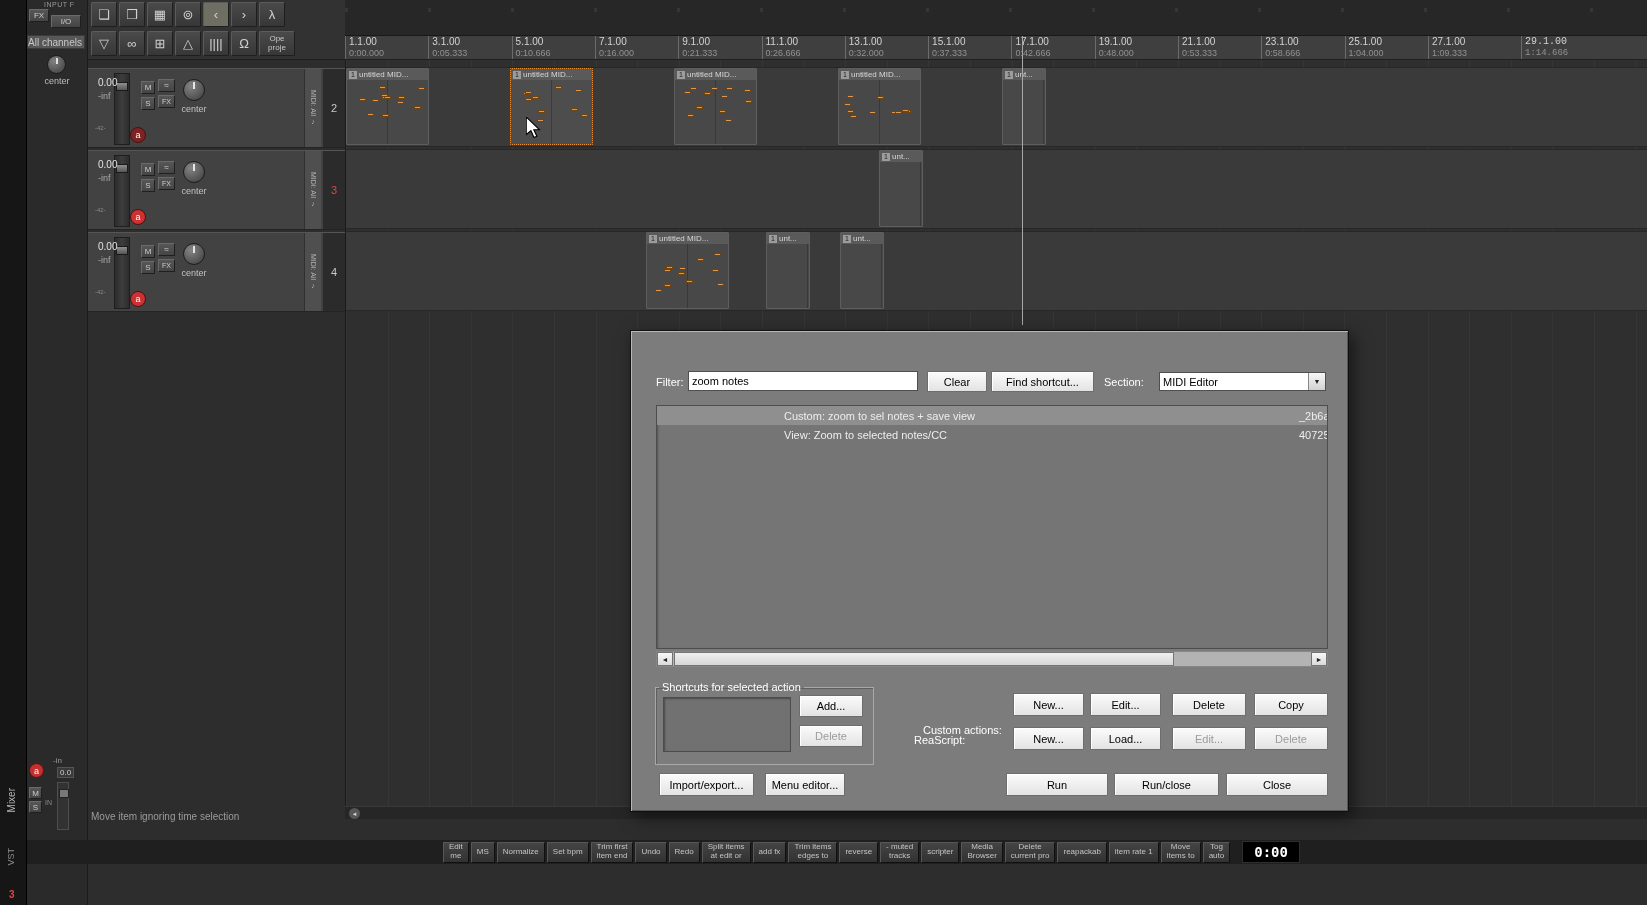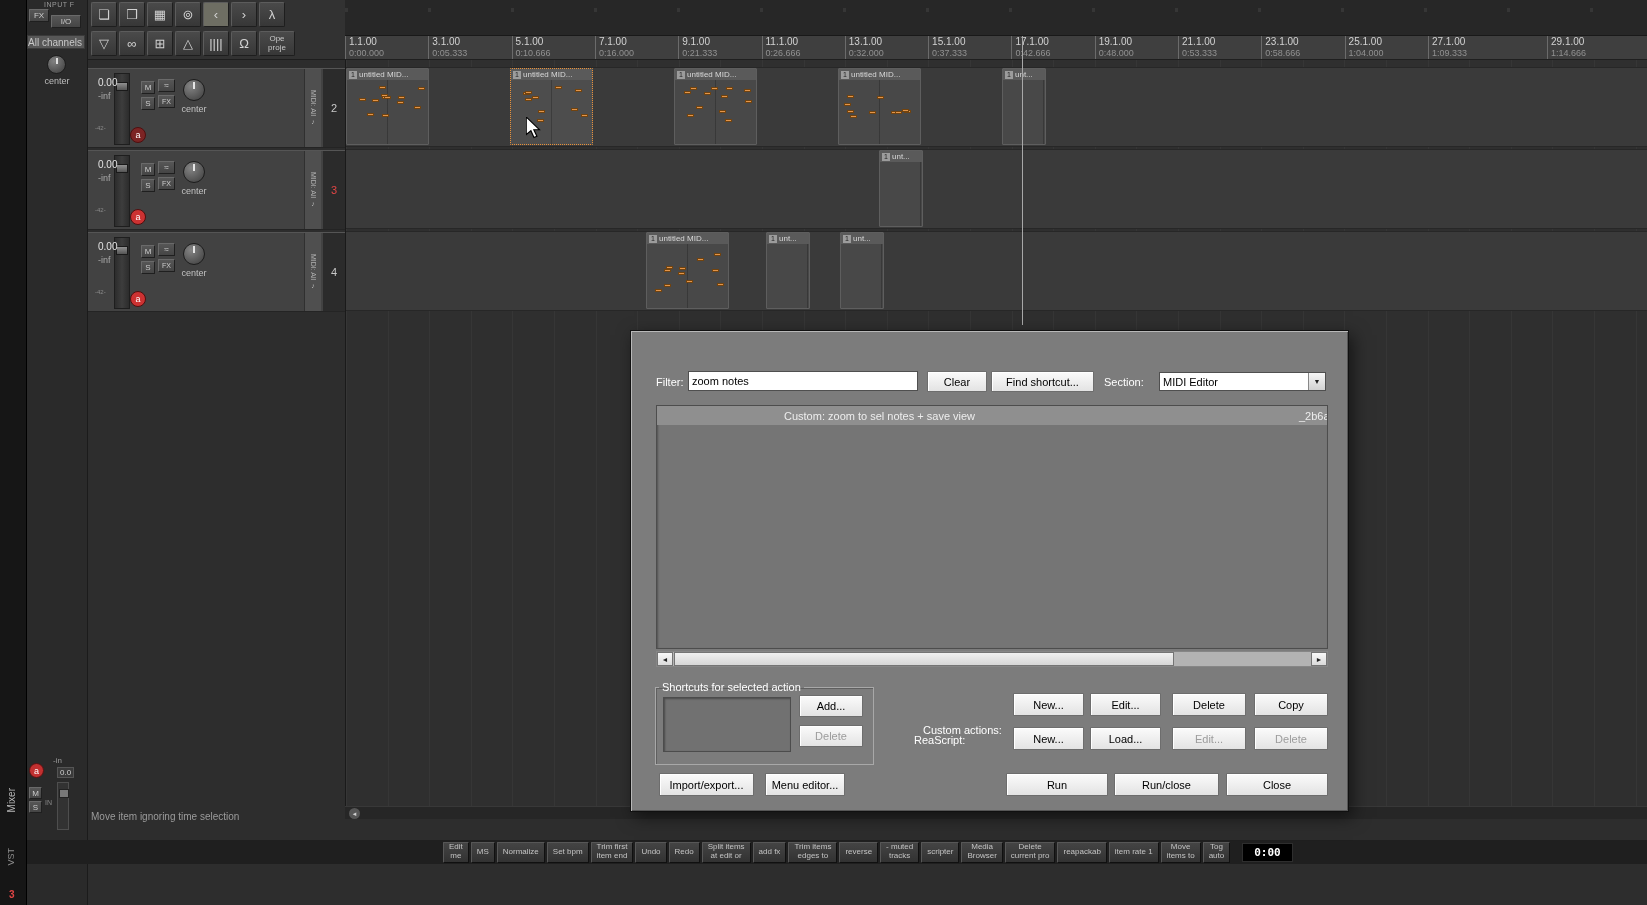--- a/index.html
+++ b/index.html
@@ -87,21 +87,21 @@
   .edit-cursor { position:absolute; left:1022px; top:36px; width:1px; height:289px; background:#a8a8a8; z-index:4; }
 
   .arr-hscroll { position:absolute; left:345px; top:806px; width:1302px; height:13px; background:#262626; border-top:1px solid #383838; z-index:2; }
   .hs-circle { position:absolute; left:4px; top:1px; width:11px; height:11px; border-radius:50%; background:#565656; color:#cfcfcf; font-size:6px; display:flex; align-items:center; justify-content:center; }
   .status { position:absolute; left:91px; top:811px; font-size:10px; color:#9b9b9b; z-index:2; }
 
   
   .bottom-bar { position:absolute; left:27px; top:840px; width:1620px; height:24px; background:#1f1f1f; display:flex; align-items:center; z-index:5; }
   #bb-buttons { display:flex; gap:2px; margin-left:416px; height:21px; }
   .bb-btn { background:linear-gradient(#444,#323232); border:1px solid #575757; border-bottom-color:#101010; border-right-color:#101010; border-radius:1px; color:#c4c4c4; font-size:8px; line-height:1.1; white-space:pre-line; text-align:center; padding:1px 5px; display:flex; align-items:center; justify-content:center; }
-  .time-display { margin-left:12px; background:#000; color:#fff; font-family:"DejaVu Sans Mono", monospace; font-size:11px; font-weight:bold; padding:2px 11px; border:1px solid #2e2e2e; }
+  .time-display { margin-left:12px; background:#000; color:#fff; font-family:"DejaVu Sans Mono", monospace; font-size:14px; font-weight:bold; padding:2px 11px; border:1px solid #2e2e2e; }
 
   
   .dlg { position:absolute; left:630px; top:330px; width:719px; height:482px; background:#7c7c7c; border:1px solid #101010; box-shadow:inset 1px 1px 0 #b8b8b8, inset -1px -1px 0 #565656, 4px 5px 16px rgba(0,0,0,.55); z-index:10; font-size:11px; }
   .dlg-title { position:absolute; left:9px; top:8px; width:701px; height:20px; background:linear-gradient(90deg,#b7c3d3 0%, #9aa4b0 40%, #8b8d91 70%, #86878a 100%); display:flex; align-items:center; padding-left:5px; color:#15151e; font-size:12px; }
   .dlg-close { position:absolute; right:3px; top:2px; width:17px; height:15px; background:linear-gradient(#fdfdfd,#d6d6d6); border:1px solid #6d6d6d; color:#000; font-size:9px; display:flex; align-items:center; justify-content:center; }
   .dl { position:absolute; color:#fff; font-size:11px; white-space:nowrap; }
   .lbl-filter { left:25px; top:45px; }
   .dlg-input { position:absolute; left:57px; top:40px; width:230px; height:20px; background:#fff; border:1px solid #4f4f4f; font-size:11px; padding:0 3px; font-family:"Liberation Sans", sans-serif; color:#000; }
   .btn3d { position:absolute; background:linear-gradient(#fbfbfb,#e3e3e3); border:1px solid #6d6d6d; box-shadow:inset 1px 1px 0 #fff; font-size:11px; color:#000; font-family:"Liberation Sans", sans-serif; display:flex; align-items:center; justify-content:center; padding:0; border-radius:1px; }
   .btn3d.disabled { color:#9c9c9c; }
@@ -326,21 +326,21 @@
         <div class="rtime">0:58.666</div>
       </div>
       <div class="rmark" style="left: 999.6px;">
         <div class="rbar">25.1.00</div>
         <div class="rtime">1:04.000</div>
       </div>
       <div class="rmark" style="left: 1082.9px;">
         <div class="rbar">27.1.00</div>
         <div class="rtime">1:09.333</div>
       </div>
-      <div class="rmark" style="left: 1202px;">
+      <div class="rmark" style="left: 1176px; font-family: Liberation Mono, monospace;">
         <div class="rbar">29.1.00</div>
         <div class="rtime">1:14.666</div>
       </div>
     </div>
   <div id="arrange">
     <div id="lanes">
         <div class="lane" style="top: 7px;"></div>
         <div class="lane" style="top: 89px;"></div>
         <div class="lane" style="top: 171px;"></div>
       </div>
@@ -509,20 +509,26 @@
     </div>
 
     <div class="alist">
       <div id="alist-rows">
           <div class="arow selected">
             <div class="ar-cell" style="width: 123px;"></div>
             <div class="ar-cell" style="width: 475px;">Custom: zoom to sel notes + save view</div>
             <div class="ar-cell" style="width: 40px;"></div>
             <div class="ar-cell right" style="width: 34px;">_2b6a</div>
           </div>
+          <div class="arow">
+            <div class="ar-cell" style="width: 123px;"></div>
+            <div class="ar-cell" style="width: 475px;">View: Zoom to selected notes/CC</div>
+            <div class="ar-cell" style="width: 40px;"></div>
+            <div class="ar-cell right" style="width: 34px;">40725</div>
+          </div>
         </div>
     </div>
     <div class="hscroll">
       <div class="hs-btn l">◄</div>
       <div class="hs-thumb"></div>
       <div class="hs-btn r">►</div>
     </div>
 
     <fieldset class="grp">
       <legend>Shortcuts for selected action</legend>

